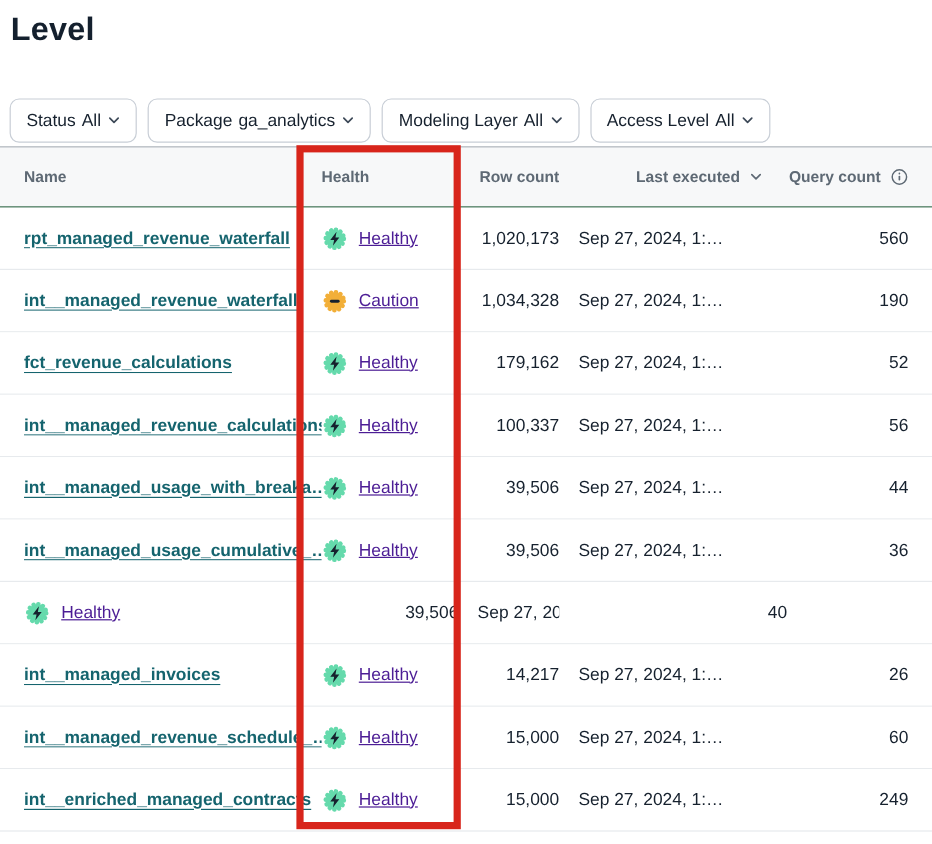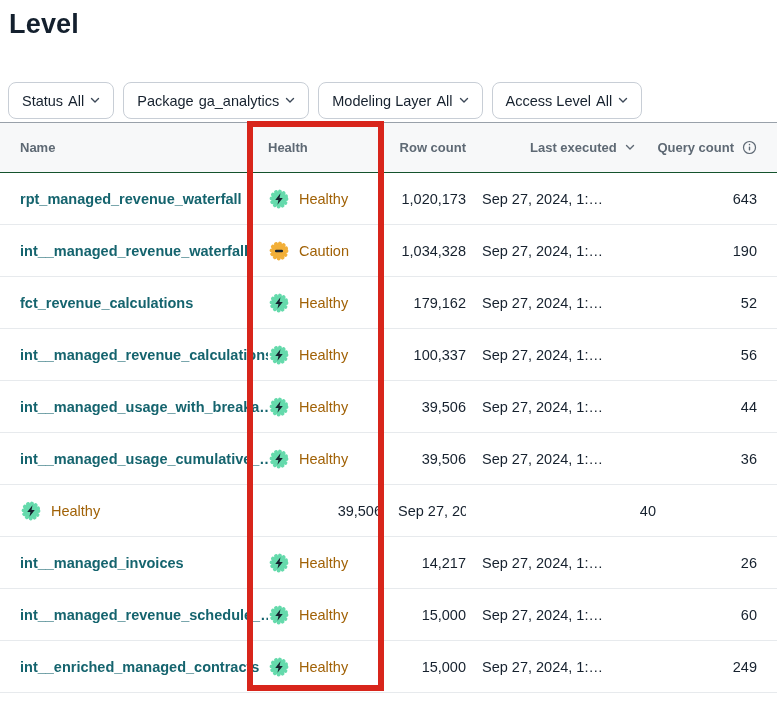--- a/index.html
+++ b/index.html
@@ -77,21 +77,21 @@
   .cell-name { overflow: hidden; white-space: nowrap; padding-right: 14px; }
   .model-link {
     color: #15646E;
     font-weight: 700;
     text-decoration: underline;
     text-underline-offset: 3px;
     cursor: pointer;
     white-space: nowrap;
   }
   .cell-health { display: flex; align-items: center; gap: 9px; }
-  .health-label { color: #a16207; font-size: 14.5px; }
+  .health-label { color: #4c1d95; font-size: 14.5px; text-decoration: underline; }
   .badge { width: 22px; height: 22px; display: inline-flex; }
   .cell-rowcount, .cell-querycount { text-align: right; font-variant-numeric: tabular-nums; }
   .cell-lastexec { padding-left: 16px; white-space: nowrap; overflow: hidden; }
 
   .annotation-rect {
     position: absolute;
     left: 247px;
     top: 121px;
     width: 137px;
     height: 570px;
@@ -178,21 +178,21 @@
           <circle class="seal-fill" cx="12" cy="12" r="8.2" fill="#65DAAC"></circle>
           <circle class="seal-edge" cx="12" cy="12" r="8.2" fill="none" stroke-width="4.2" stroke-dasharray="0.1 4.28" stroke-linecap="round" stroke="#65DAAC"></circle>
           <path class="glyph-bolt" d="M13.6 5.6 L7.9 13.1 L11.4 13.1 L10.3 18.4 L16.1 10.9 L12.6 10.9 Z" fill="#16212E"></path>
           <rect class="glyph-minus" x="7.6" y="10.7" width="8.8" height="2.7" rx="1.35" fill="none"></rect>
         </svg>
       </span>
       <span class="health-label">Healthy</span>
     </div>
     <div class="cell-rowcount">1,020,173</div>
     <div class="cell-lastexec">Sep 27, 2024, 1:…</div>
-    <div class="cell-querycount">643</div>
+    <div class="cell-querycount">560</div>
   </div>
 
   <div class="trow">
     <div class="cell-name">
       <span class="model-link">int__managed_revenue_waterfall</span>
     </div>
     <div class="cell-health">
       <span class="badge">
         <svg width="22" height="22" viewBox="0 0 24 24">
           <circle class="seal-fill" cx="12" cy="12" r="8.2" fill="#F2AF38"></circle>

